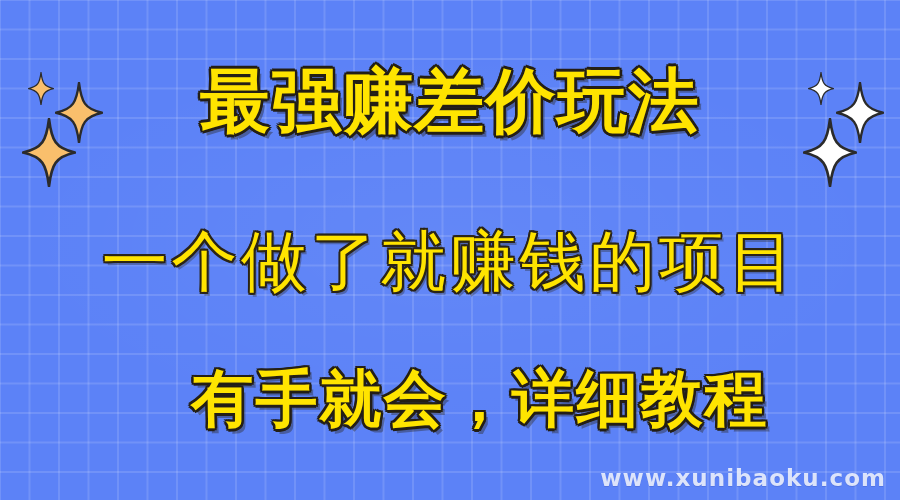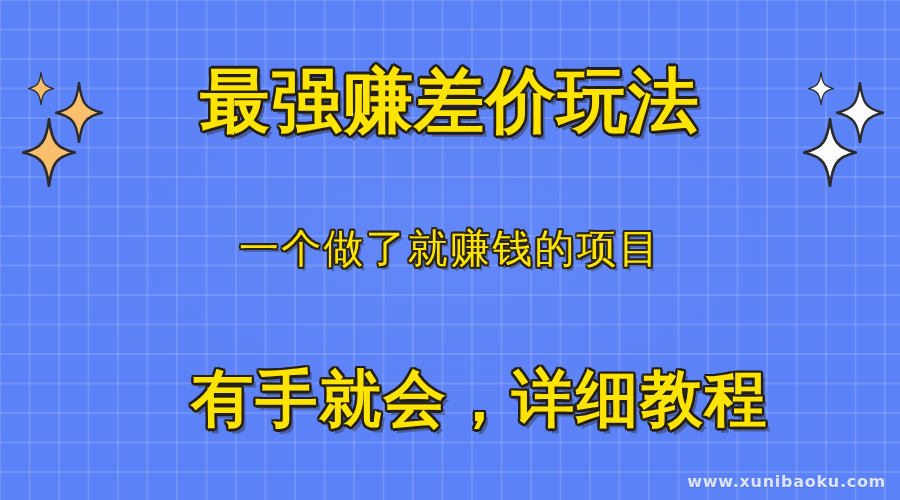--- a/index.html
+++ b/index.html
@@ -80,21 +80,21 @@
       -2px  2px 0 #241f16, 2px  2px 0 #241f16,
        0px -2.6px 0 #241f16, 0px 2.6px 0 #241f16,
       -2.6px 0px 0 #241f16, 2.6px 0px 0 #241f16,
        4px 5px 0 rgba(40,34,24,0.38);
   }
 
   .line-2 {
     position: absolute;
     top: 228px;
     left: 0;
-    font-size: 40px;
+    font-size: 66px;
     font-weight: 500;
     letter-spacing: 0.055em;
     text-shadow:
       -1.6px -1.6px 0 #2a2418, 1.6px -1.6px 0 #2a2418,
       -1.6px  1.6px 0 #2a2418, 1.6px  1.6px 0 #2a2418,
        0px -2px 0 #2a2418, 0px 2px 0 #2a2418,
       -2px 0px 0 #2a2418, 2px 0px 0 #2a2418,
        3px 4px 0 rgba(40,34,24,0.32);
   }
 
@@ -112,21 +112,21 @@
       -2.5px 0px 0 #241f16, 2.5px 0px 0 #241f16,
        4px 5px 0 rgba(40,34,24,0.38);
     padding-left: 30px;
   }
 
   
   #watermark {
     position: absolute;
     right: 14px;
     bottom: 9px;
-    font-size: 16px;
+    font-size: 23px;
     font-weight: 700;
     letter-spacing: 0.045em;
     color: rgba(255,255,255,0.80);
     text-shadow: 0 1px 0 rgba(60,90,190,0.35);
     font-family: "DejaVu Sans", "Liberation Sans", sans-serif;
   }
 </style>
 </head>
 <body>
 

